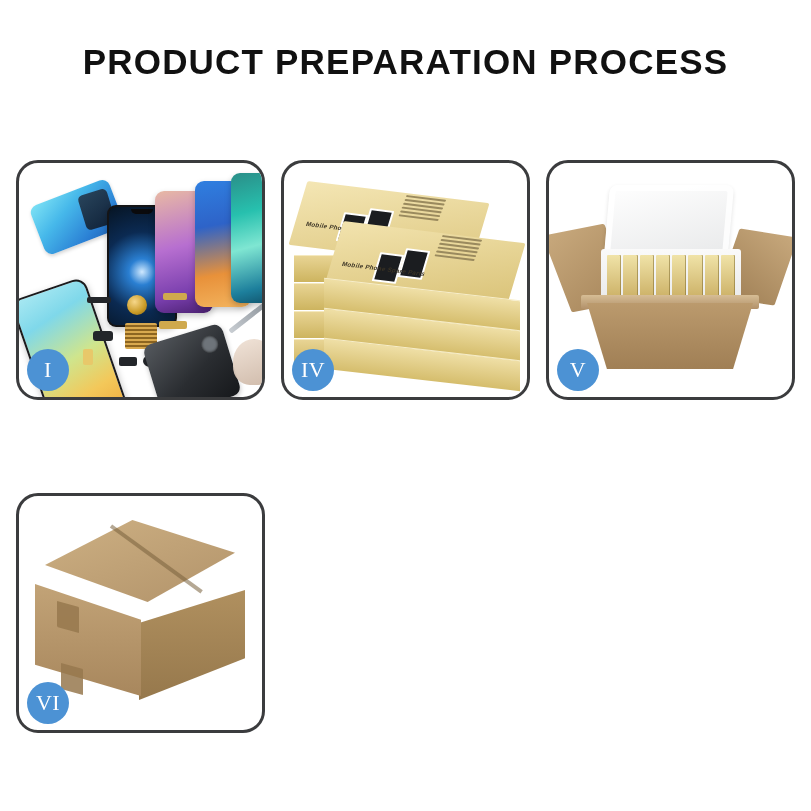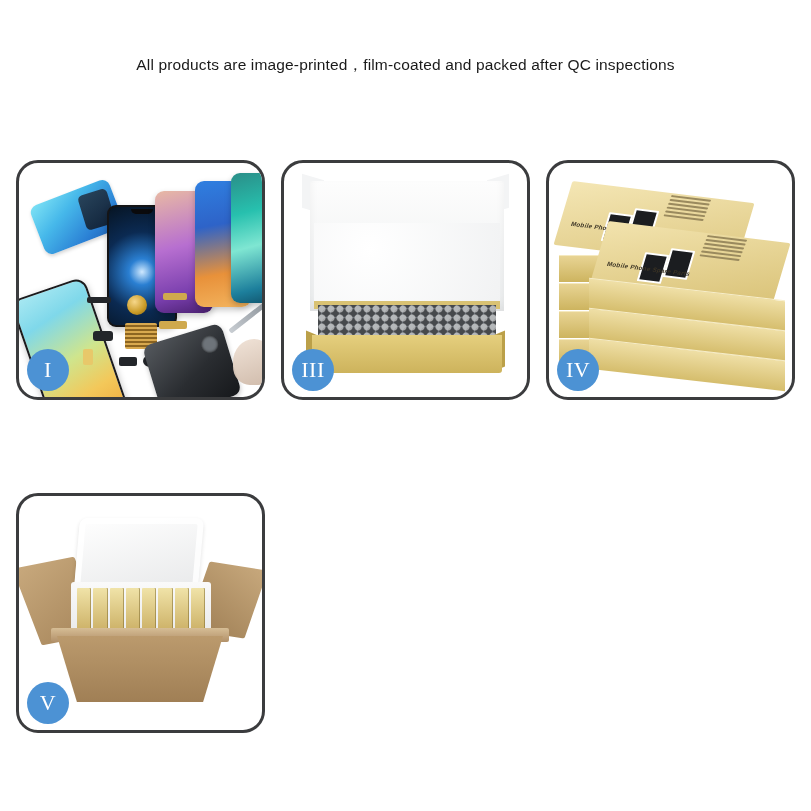--- a/index.html
+++ b/index.html
@@ -283,21 +283,21 @@
     position:absolute;left:42px;top:170px;width:22px;height:26px;
     background:rgba(150,120,78,.85);transform:skewY(16deg);border-radius:1px;
   }
 </style>
 </head>
 <body>
 
 <div class="page">
 
   <div class="header">
-    <div class="subtitle">All products are image-printed，film-coated and packed after QC inspections</div>
+    <div class="title">PRODUCT PREPARATION PROCESS</div>
   </div>
 
   <div class="grid">
 
     <div class="panel p1">
       <div class="stage">
         <div class="screenprot"></div>
         <div class="phone ph-a"></div>
         <div class="phone ph-b"></div>
         <div class="phone ph-c"></div>
@@ -314,34 +314,20 @@
         <div class="flex" style="left:140px;top:158px;width:28px;height:8px;"></div>
         <div class="flex" style="left:64px;top:186px;width:10px;height:16px;background:#e8c86a;"></div>
         <div class="housing"></div>
         <div class="tool"></div>
         <div class="hand"></div>
       </div>
       <div class="badge">I</div>
     </div>
 
 
-    <div class="panel p3">
-      <div class="stage">
-        <div class="lidflapL"></div>
-        <div class="lidflapR"></div>
-        <div class="lid"></div>
-        <div class="foam"></div>
-        <div class="traytop"></div>
-        <div class="wrap"></div>
-        <div class="trayL"></div>
-        <div class="trayR"></div>
-        <div class="tray"></div>
-      </div>
-      <div class="badge">III</div>
-    </div>
 
     <div class="panel p4">
       <div class="stage">
         <div class="stack">
           <div class="bk" style="top:70px;"></div>
           <div class="bk" style="top:98px;"></div>
           <div class="bk" style="top:126px;"></div>
           <div class="bk" style="top:154px;"></div>
 
           <div class="toplid"></div>
@@ -393,15 +379,26 @@
           <span></span>
           <span></span>
           <span></span>
         </div>
         <div class="cartonrim"></div>
         <div class="carton"></div>
       </div>
       <div class="badge">V</div>
     </div>
 
+    <div class="panel p6">
+      <div class="stage">
+        <div class="topface"></div>
+        <div class="sideface"></div>
+        <div class="frontface"></div>
+        <div class="seam"></div>
+        <div class="tape1"></div>
+        <div class="tape2"></div>
+      </div>
+      <div class="badge">VI</div>
+    </div>
 
   </div>
 </div>
 
 </body></html>

